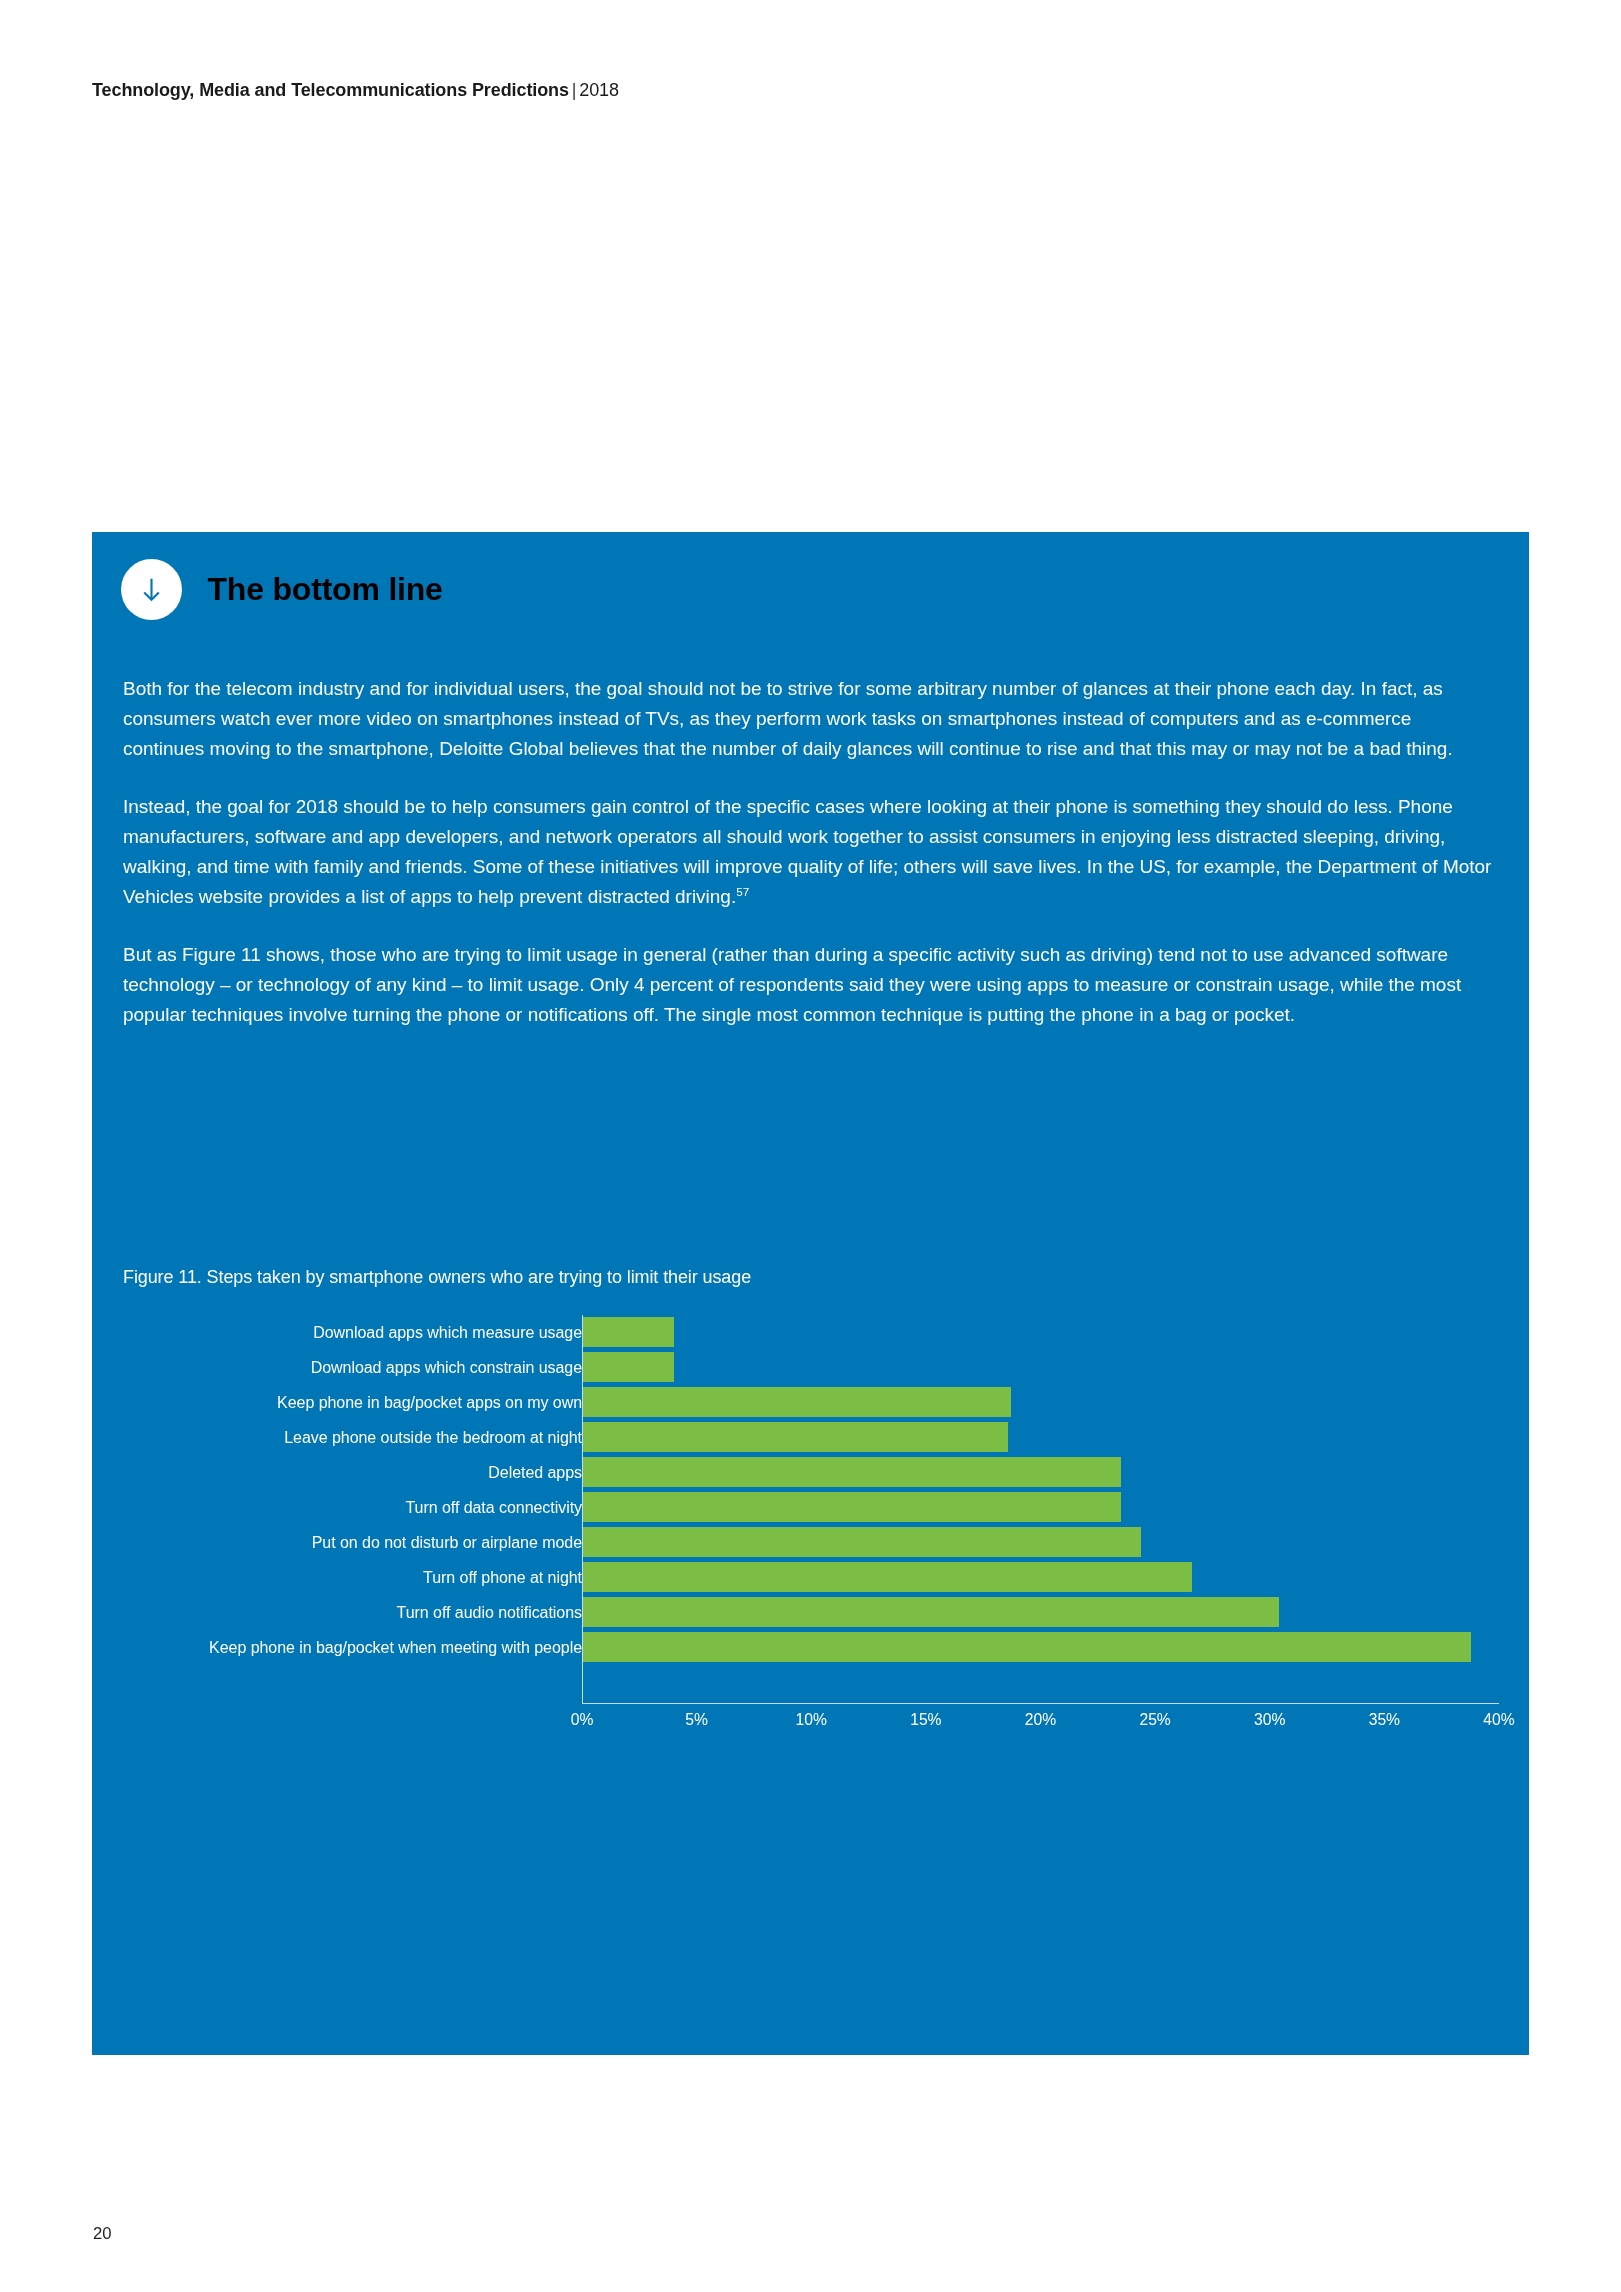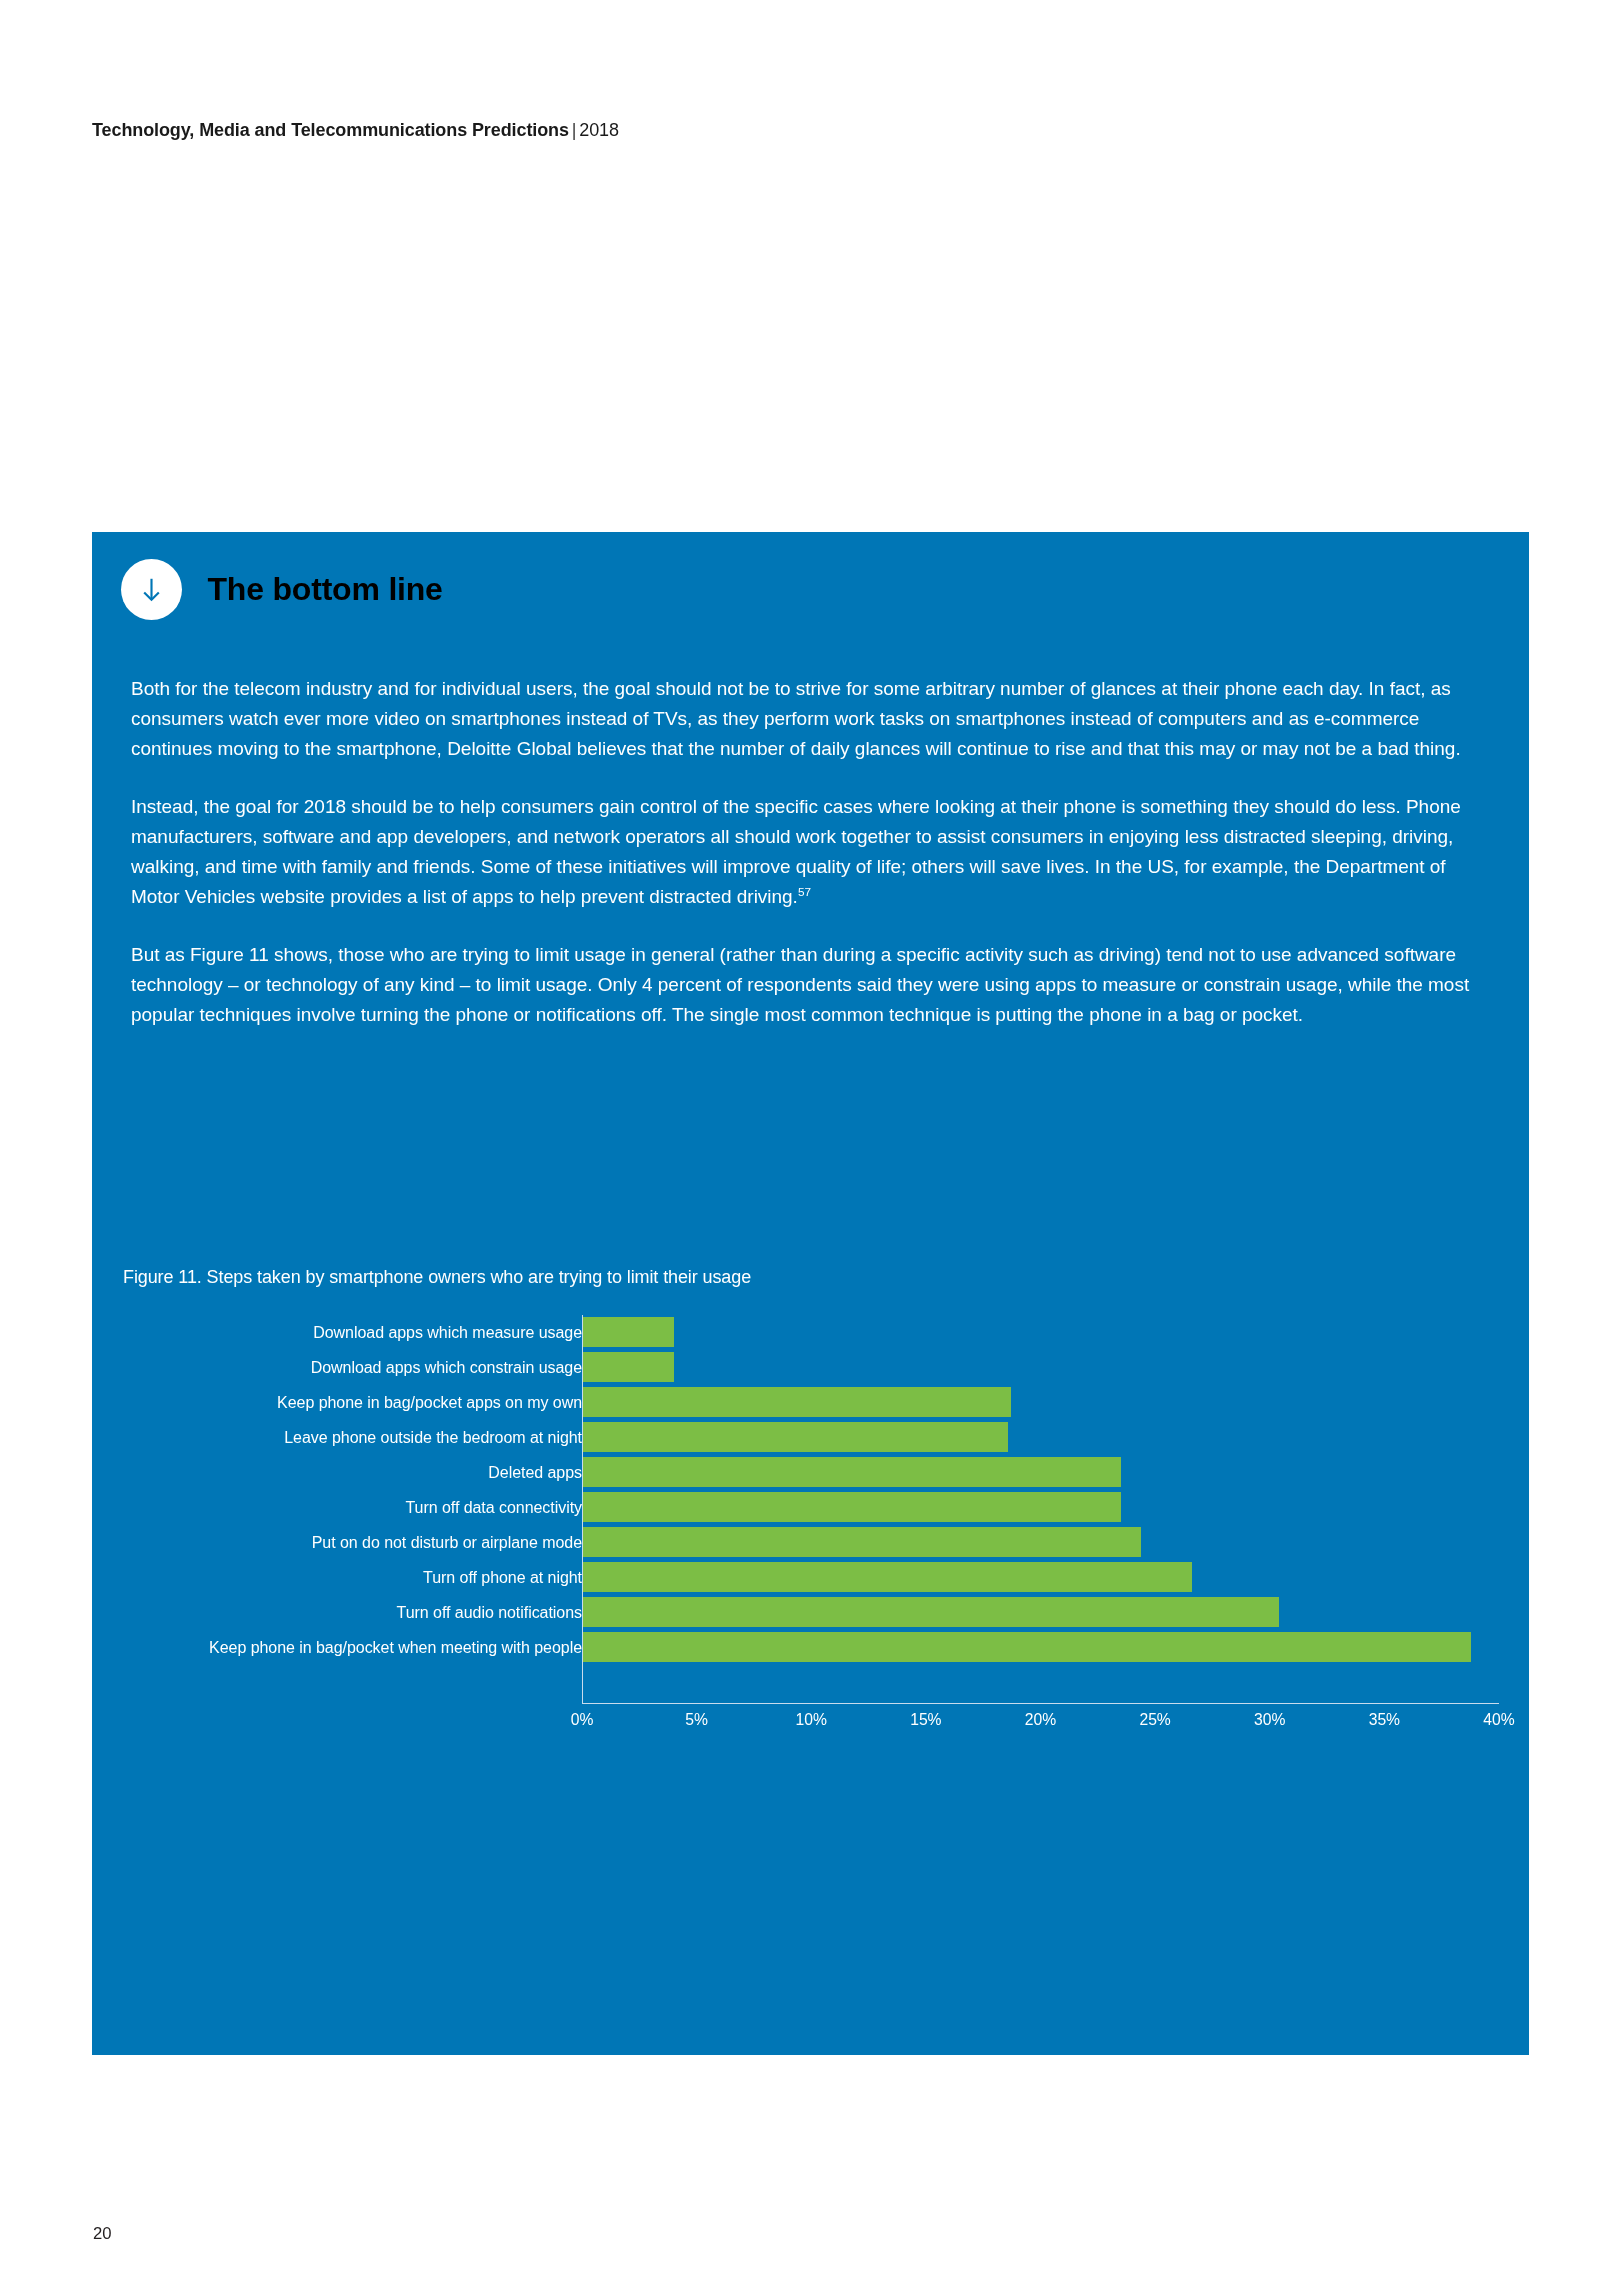--- a/index.html
+++ b/index.html
@@ -24,21 +24,20 @@
   
   .doc-header {
     position: absolute;
     left: 92px;
     top: 80px;
     font-size: 18px;
     font-weight: bold;
     color: #1a1a1a;
     letter-spacing: -0.1px;
     white-space: nowrap;
-    margin-top: 40px;
   }
   .doc-header .sep {
     font-weight: normal;
     color: #3c3c3c;
     padding: 0 2.9px;
   }
   .doc-header .year {
     font-weight: normal;
     color: #1a1a1a;
   }
@@ -83,21 +82,21 @@
   .callout-body {
     position: absolute;
     left: 31px;
     top: 142px;
     width: 1372px;
   }
   .para {
     color: #ffffff;
     font-size: 19px;
     line-height: 30px;
-    margin: 0 0 28px 8px;
+    margin: 0 0 28px 0;
     letter-spacing: -0.02px;
   }
   .para sup {
     font-size: 11.8px;
     vertical-align: super;
     line-height: 0;
   }
 
   
   .figure {

